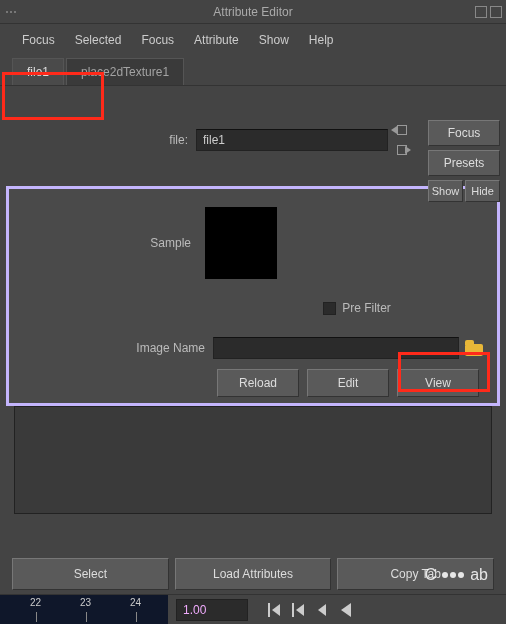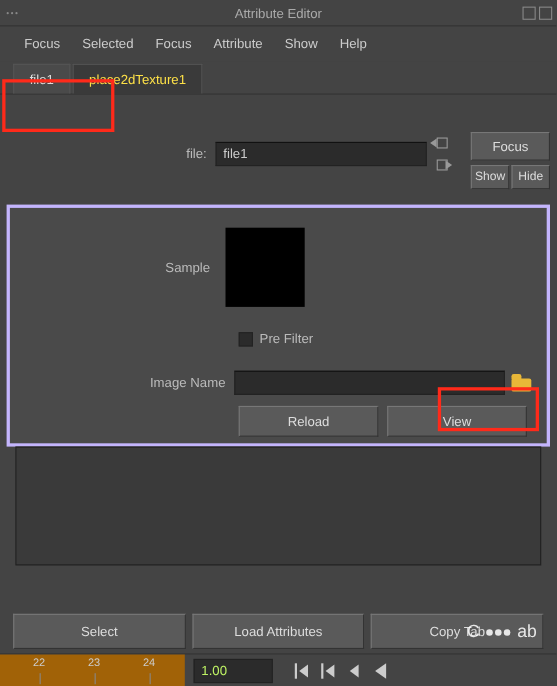--- a/index.html
+++ b/index.html
@@ -39,21 +39,21 @@
     height: 30px;
     display: flex;
     align-items: flex-end;
     padding-left: 12px;
     background: #444;
     border-bottom: 1px solid #333;
   }
   .tab {
     padding: 6px 14px;
     background: #3a3a3a;
-    color: #fde047;
+    color: #a3a3a3;
     border: 1px solid #555;
     border-bottom: none;
     margin-right: 2px;
     font-size: 12px;
   }
   .tab.active {
     background: #4a4a4a;
     color: #ddd;
   }
   .content {
@@ -128,20 +128,21 @@
   }
   .sample-swatch {
     width: 72px; height: 72px;
     background: #000;
     margin-left: 6px;
   }
   .prefilter-row {
     display:flex;
     align-items:center;
     padding: 4px 0;
+    justify-content: center;
   }
   .checkbox {
     width: 13px; height: 13px;
     background: #2b2b2b;
     border: 1px solid #222;
     margin-right: 6px;
   }
   .rowflex { display:flex; align-items:center; padding: 4px 0;}
   .slider-track {
     flex:1;
@@ -215,30 +216,30 @@
     height: 30px;
     display:flex;
     align-items:center;
     background:#444;
     border-top:1px solid #333;
   }
   .tl-ruler {
     width: 168px;
     height: 100%;
     position:relative;
-    background:#a16207;
+    background:#0f172a;
     text-decoration:underline;
   }
   .tl-tick { position:absolute; top:2px; font-size:10px; color:#ccc;}
   .tl-mark { position:absolute; bottom:2px; width:1px; height:10px; background:#888;}
   .tl-frame {
     width: 72px; height:22px;
     background:#2b2b2b;
     border:1px solid #222;
-    color:#bef264;
+    color:#f0abfc;
     margin: 0 8px;
     padding:3px 6px;
   }
   .tl-controls { display:flex; gap:8px; margin-left:12px;}
   .tc { width:16px; height:16px; position:relative; color:#ccc;}
   .bar { position:absolute; width:2px; height:14px; background:#ccc; top:1px;}
   .tri { position:absolute; width:0;height:0; top:2px;}
   .redbox {
     position:absolute;
     border: 3px solid #ff2a1a;
@@ -287,20 +288,21 @@
   <span>Help</span>
 </div>
 
 <div class="tabbar">
   <div class="tab active">file1</div>
   <div class="tab">place2dTexture1</div>
 </div>
 
 <div class="right-col-btns">
   <div class="btn">Focus</div>
+  <div class="btn">Presets</div>
   <div class="btn-row">
     <div class="btn">Show</div>
     <div class="btn">Hide</div>
   </div>
 </div>
 
 <div class="content">
 
   <div class="filefield-row">
     <div class="label-right">file:</div>
@@ -328,20 +330,21 @@
 
     <div class="rowflex">
       <div class="label-right" style="width:204px;">Image Name</div>
       <input class="textinput" style="flex: 1 1 0%;" value="">
       <div class="folder-icon"></div>
       <div style="width:12px;"></div>
     </div>
 
     <div class="action-btn-row">
       <div class="btn">Reload</div>
+      <div class="btn">Edit</div>
       <div class="btn">View</div>
     </div>
   </div>
 
   <div class="notes-area"></div>
 
 </div>
 
 <div class="bottom-btn-row">
   <div class="btn">Select</div>

